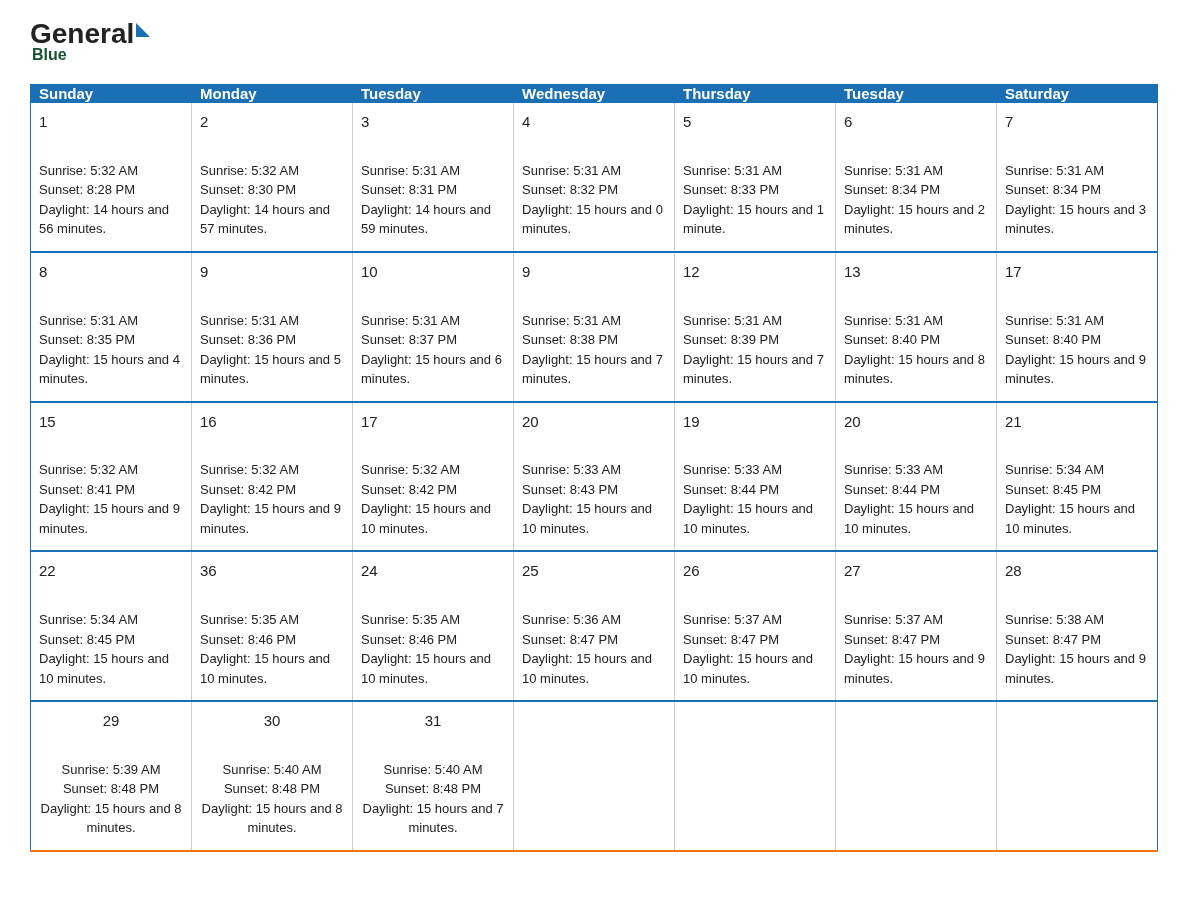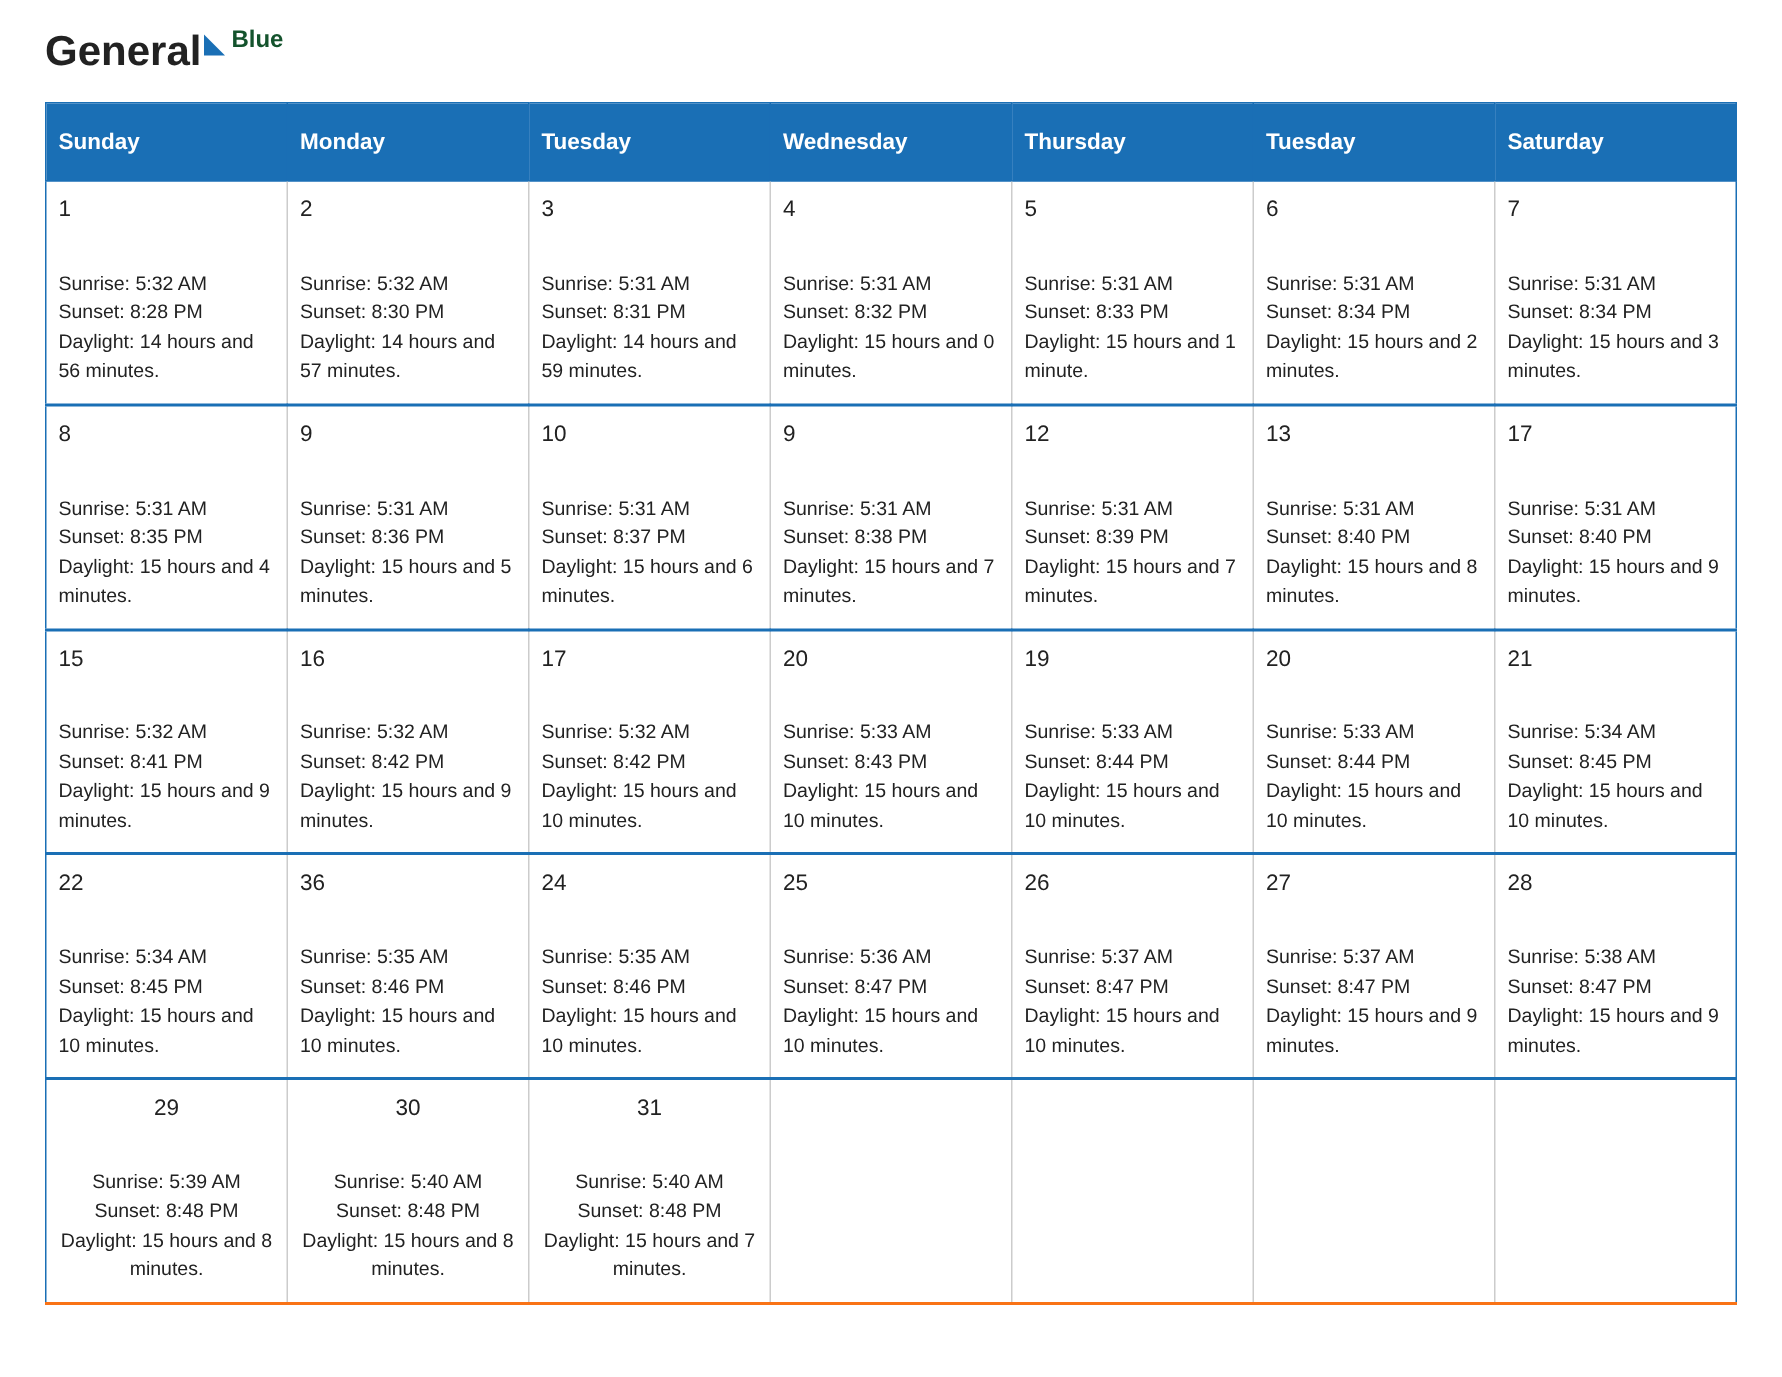--- a/index.html
+++ b/index.html
@@ -12,21 +12,21 @@
       padding: 20px 30px;
     }
     .header {
       display: flex;
       justify-content: space-between;
       align-items: flex-start;
       margin-bottom: 20px;
     }
     .logo {
       display: flex;
-      flex-direction: row;
+      flex-direction: column;
       align-items: flex-start;
       text-align: right;
     }
     .logo-text {
       display: flex;
       align-items: center;
       font-size: 28px;
       font-weight: bold;
       color: #222;
       line-height: 1;
@@ -68,21 +68,21 @@
     table {
       width: 100%;
       border-collapse: collapse;
       table-layout: fixed;
     }
     thead tr {
       background-color: #1a6fb5;
       color: #fff;
     }
     thead th {
-      padding: 17px 8px;
+      padding: 0 8px;
       font-size: 15px;
       font-weight: bold;
       text-align: left;
       border: 1px solid #1a6fb5;
     }
     tbody tr {
       border-bottom: 2px solid #1a6fb5;
     }
     tbody td {
       padding: 8px 8px 12px 8px;

